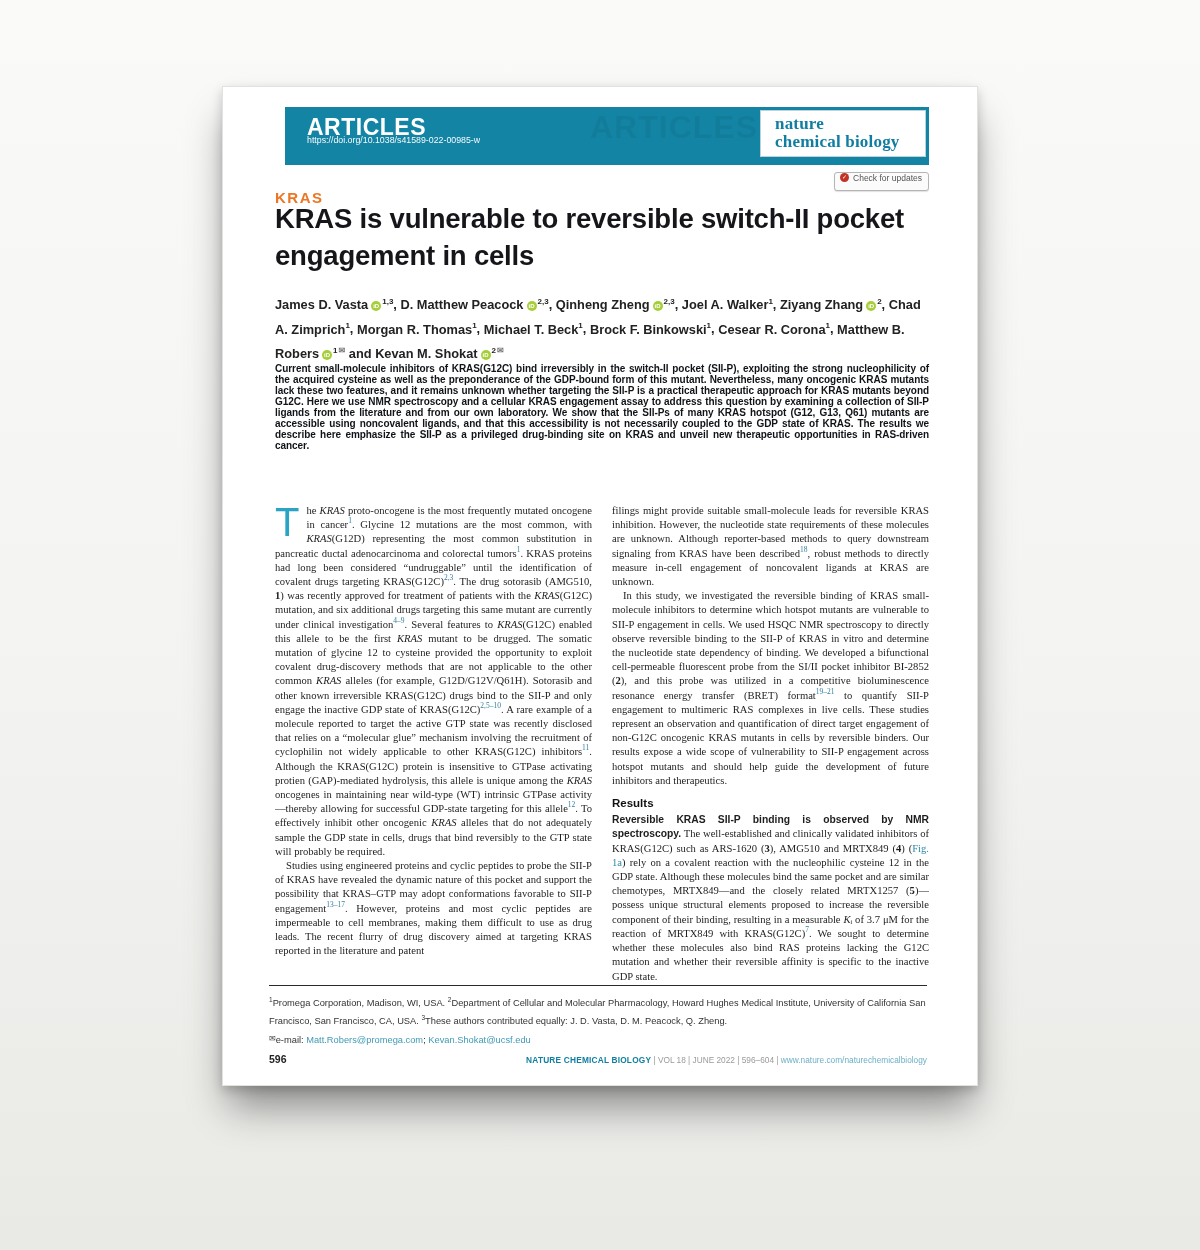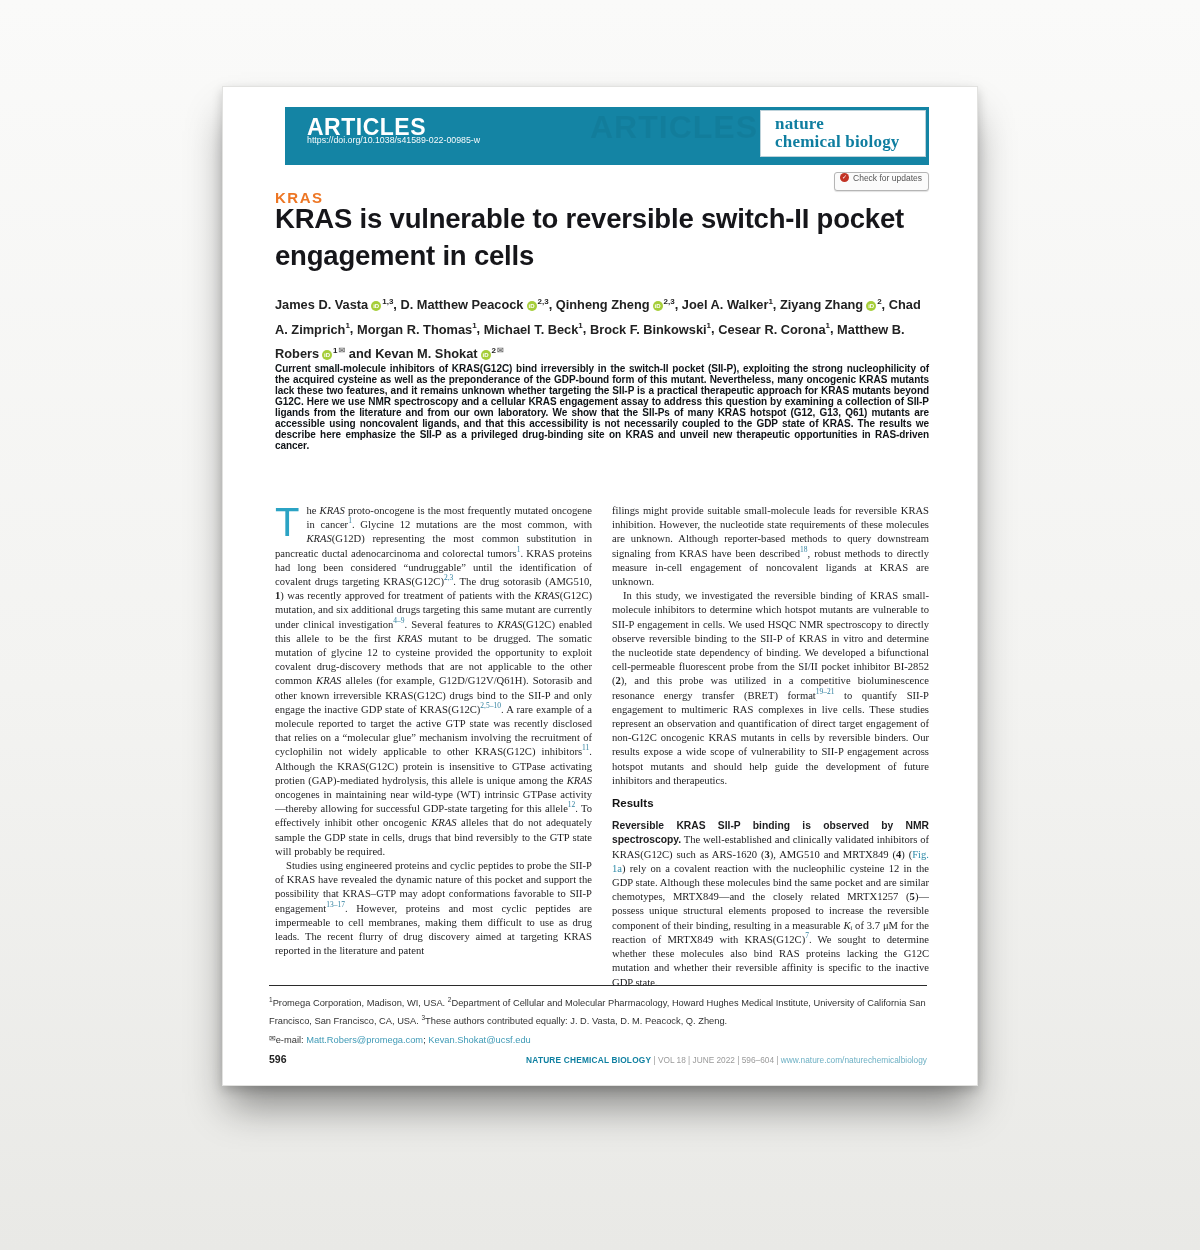--- a/index.html
+++ b/index.html
@@ -86,21 +86,21 @@
   .col{width:calc((100% - 20px)/2);}
   .body-cols p{margin:0;}
   .body-cols p.indent{text-indent:11px;}
   .body-cols sup{font-size:7.5px;color:#2e7f9e;line-height:0;}
   .dropcap{
     float:left;font-family:"Liberation Sans",sans-serif;font-weight:400;
     font-size:40px;line-height:31px;padding:3px 7px 0 0;color:#2ba3c4;
   }
   .res-head{
     font-family:"Liberation Sans",sans-serif;font-weight:bold;font-size:11.5px;
-    color:#111;margin:8px 0 9px;text-align:left;
+    color:#111;margin:8px 0 3px;text-align:left;
   }
   .lead{font-family:"Liberation Sans",sans-serif;font-weight:bold;font-size:10.3px;}
   .tlink{color:#2e8aa8;}
   
   .footnote{
     position:absolute;left:46px;right:50px;top:898px;
     border-top:1.5px solid #2b2b2b;padding-top:7px;
     font-size:9.3px;line-height:13.8px;color:#333;
   }
   .footnote sup{font-size:6.5px;color:#333;}

